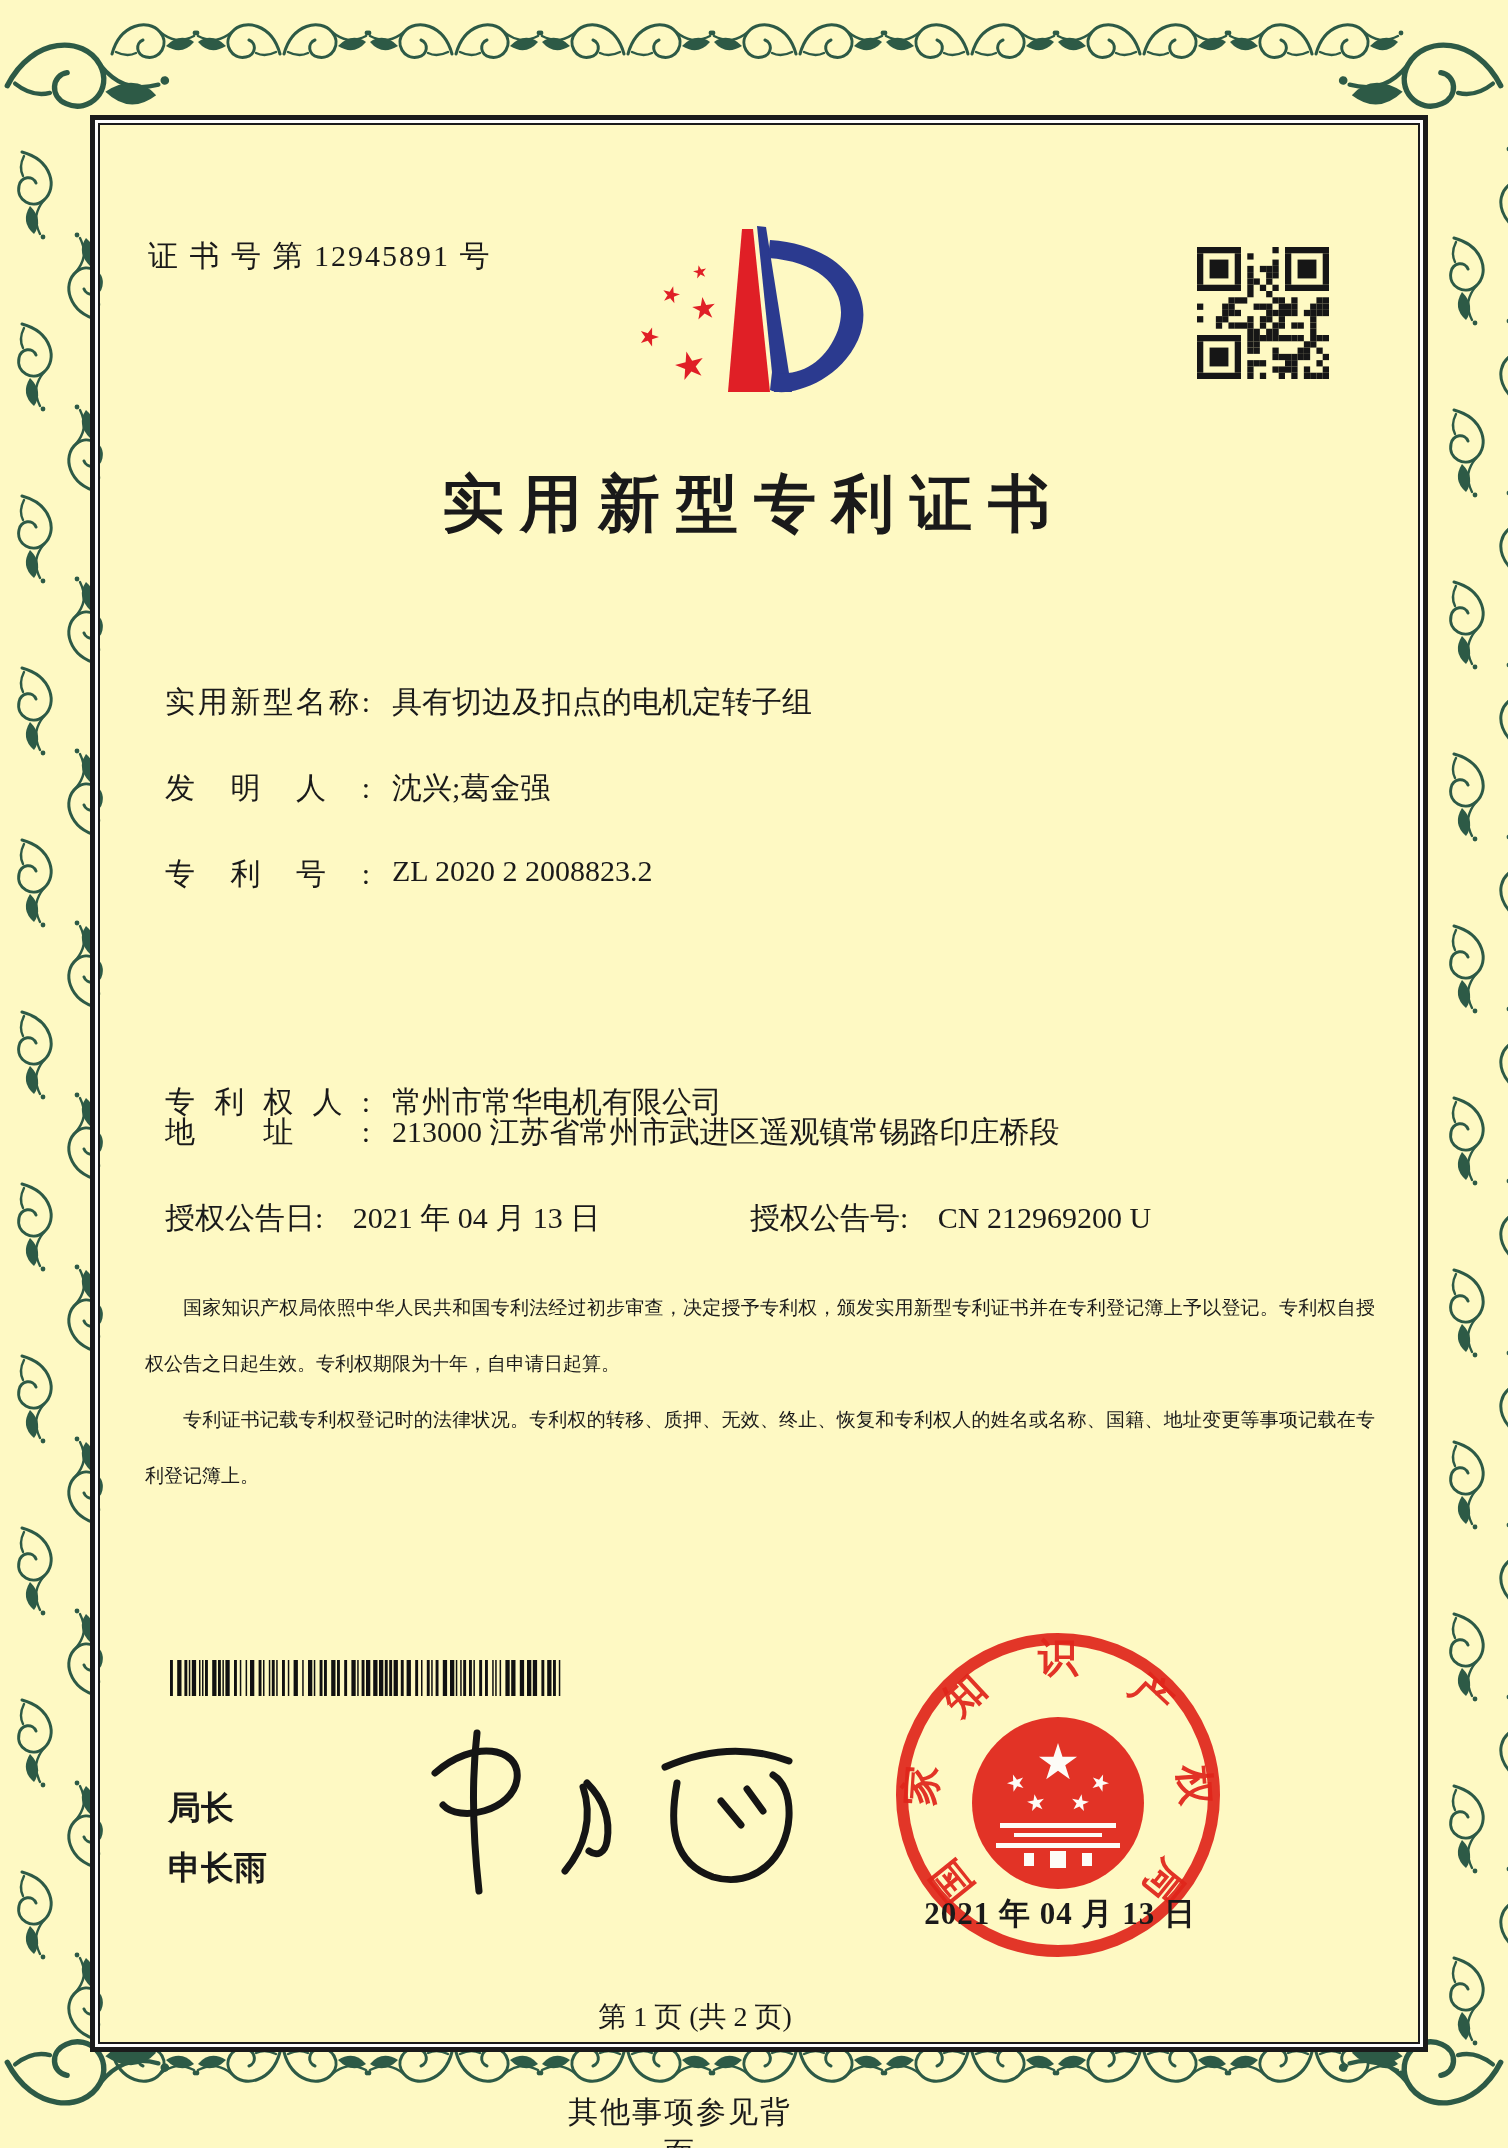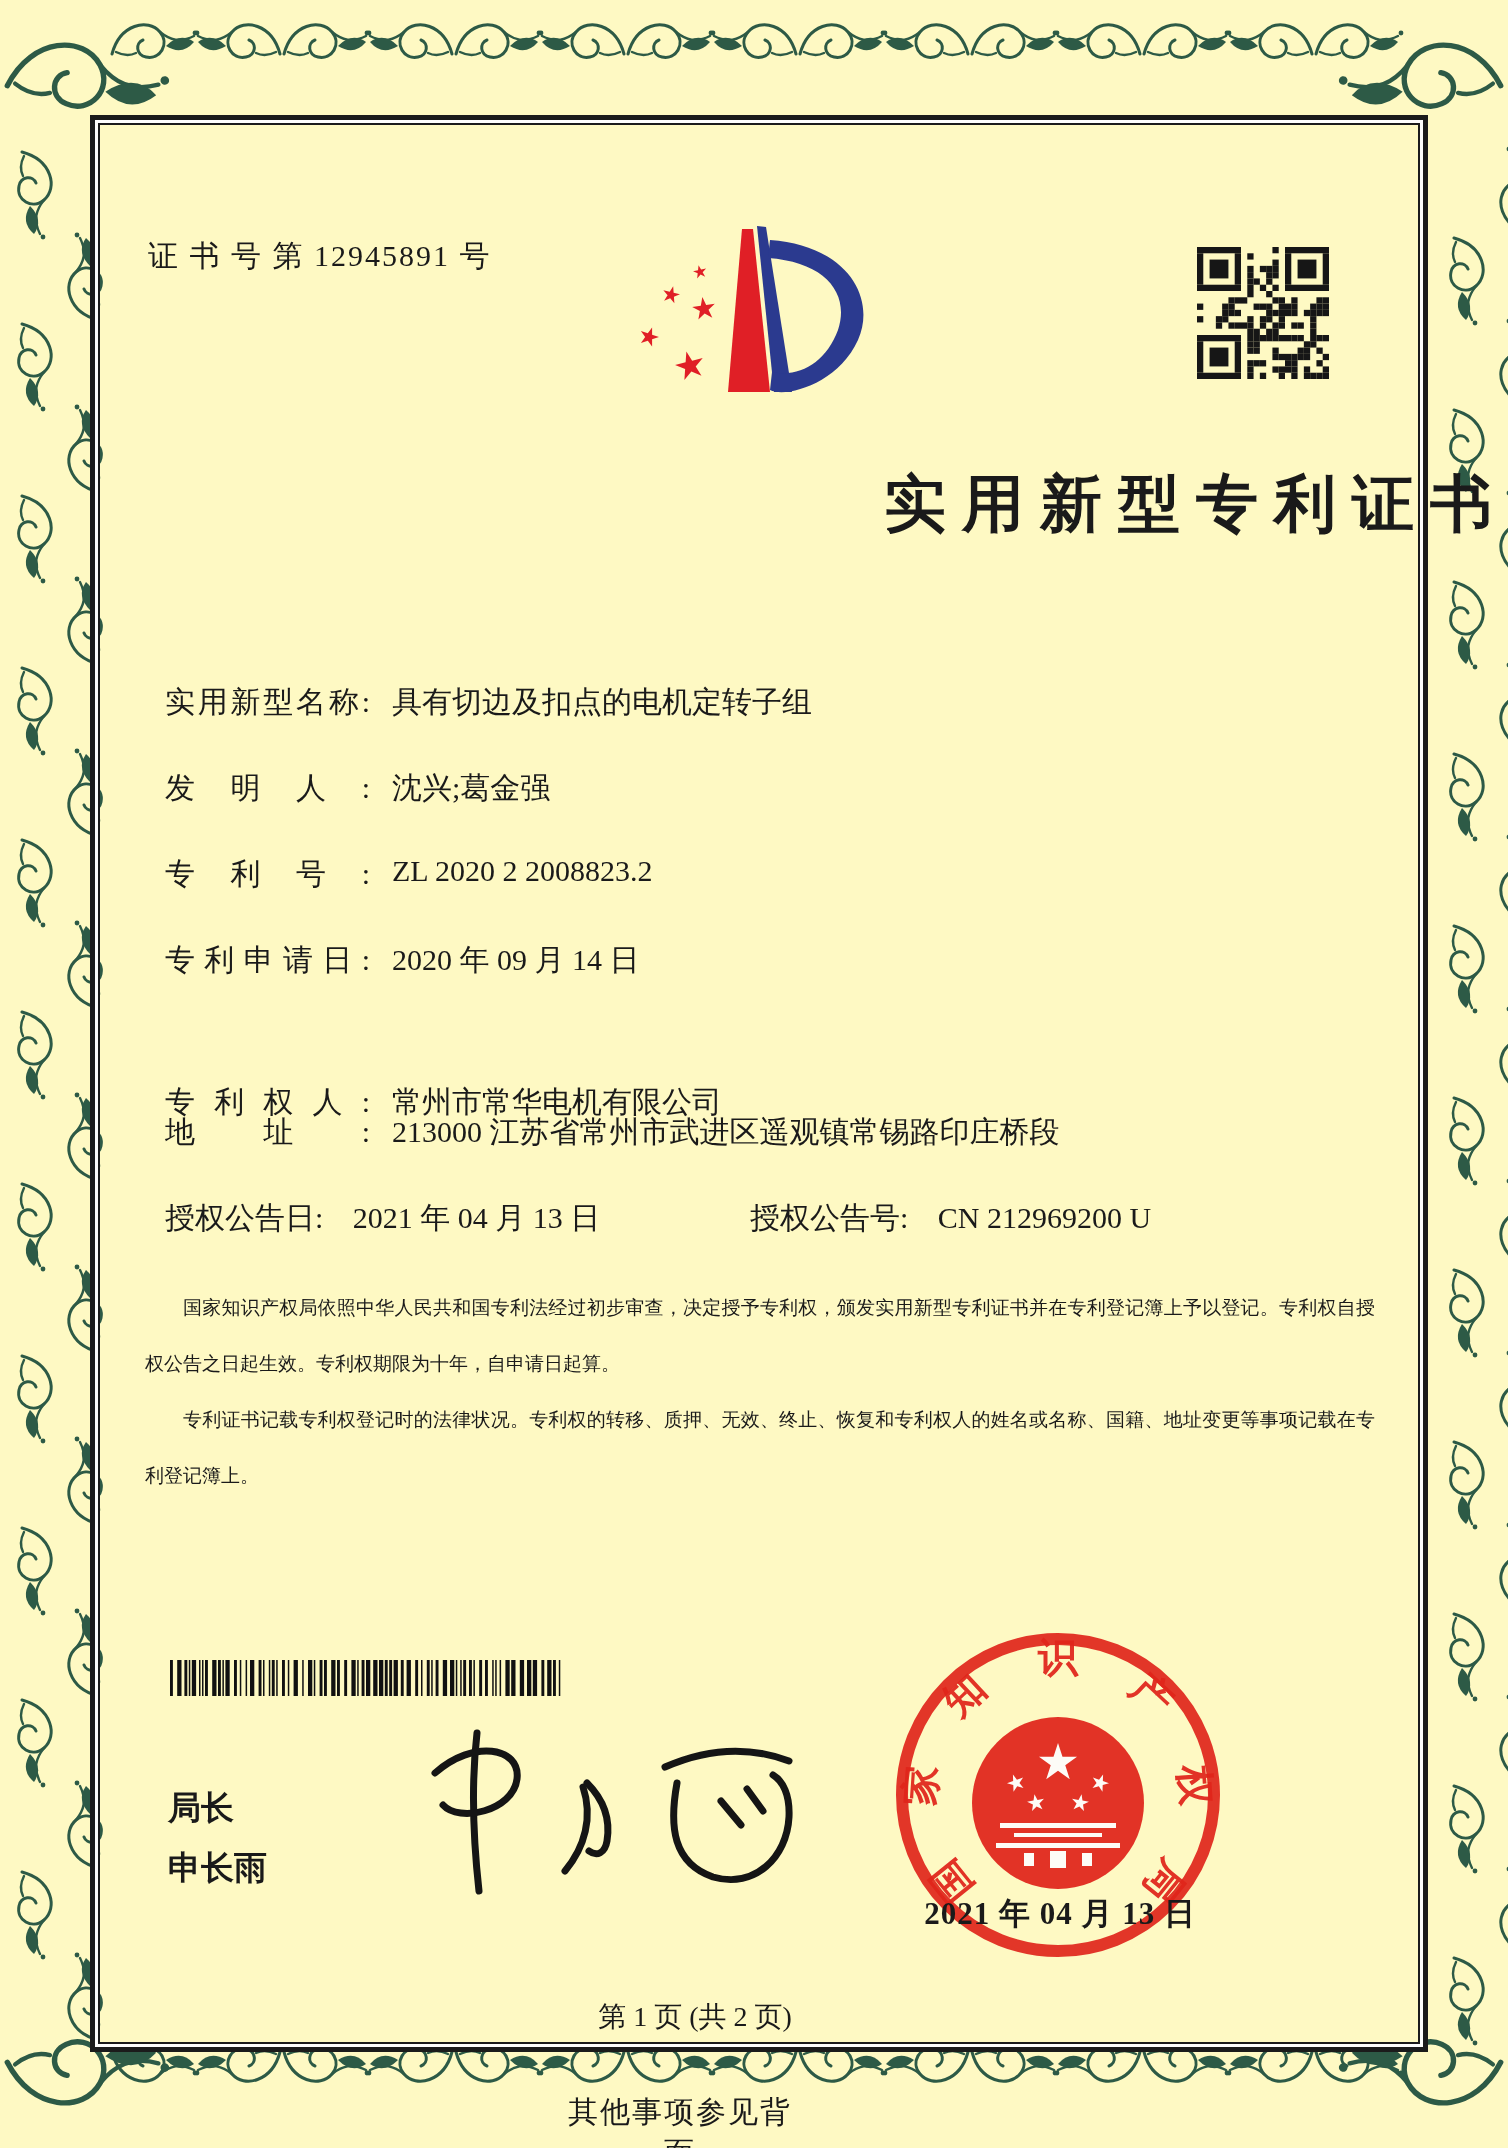--- a/index.html
+++ b/index.html
@@ -10,21 +10,21 @@
   }
   .abs{position:absolute;}
   svg{display:block;}
   
   .frame{
     left:90px;top:115px;width:1328px;height:1927px;
     border:5px solid #1b1b1b;
     box-shadow:inset 0 0 0 3px #fdfdfc, inset 0 0 0 5px #1b1b1b;
   }
   .cert-no{left:148px;top:236px;font-size:30px;letter-spacing:2px;}
-  .title{left:0;right:0;top:462px;text-align:right;font-size:62px;font-weight:bold;letter-spacing:16px;}
+  .title{left:0;right:0;top:462px;text-align:center;font-size:62px;font-weight:bold;letter-spacing:16px;}
   .frow{left:165px;font-size:30px;white-space:nowrap;}
   .flabel{display:inline-block;width:205px;text-align:justify;text-align-last:justify;vertical-align:top;}
   .fvalue{margin-left:22px;}
   .grant2{position:absolute;left:585px;top:0;white-space:nowrap;}
   .paras{left:145px;top:1280px;width:1230px;font-size:19px;line-height:56px;text-align:justify;}
   .paras p{margin:0;text-indent:2em;}
   .sig-role,.sig-name{left:168px;font-size:33px;font-weight:600;font-family:"Liberation Sans","DejaVu Sans",sans-serif;}
   .sig-role{top:1786px;}
   .sig-name{top:1846px;}
   .seal-date{left:920px;top:1893px;width:280px;text-align:center;font-size:31px;font-weight:600;letter-spacing:1px;}
@@ -295,23 +295,20 @@
 
   <div class="abs frow" style="top:682px">
     <span class="flabel">实用新型名称:</span><span class="fvalue">具有切边及扣点的电机定转子组</span>
   </div>
   <div class="abs frow" style="top:768px">
     <span class="flabel">发明人:</span><span class="fvalue">沈兴;葛金强</span>
   </div>
   <div class="abs frow" style="top:854px">
     <span class="flabel">专利号:</span><span class="fvalue">ZL 2020 2 2008823.2</span>
   </div>
-  <div class="abs frow" style="top:940px">
-    <span class="flabel">专利申请日:</span><span class="fvalue">2020 年 09 月 14 日</span>
-  </div>
   <div class="abs frow" style="top:1082px">
     <span class="flabel">专利权人:</span><span class="fvalue">常州市常华电机有限公司</span>
   </div>
   <div class="abs frow" style="top:1112px">
     <span class="flabel">地址:</span><span class="fvalue">213000 江苏省常州市武进区遥观镇常锡路印庄桥段</span>
   </div>
 
   <div class="abs frow" style="top:1198px">
     <span>授权公告日:</span>
     <span class="fvalue">2021 年 04 月 13 日</span>

